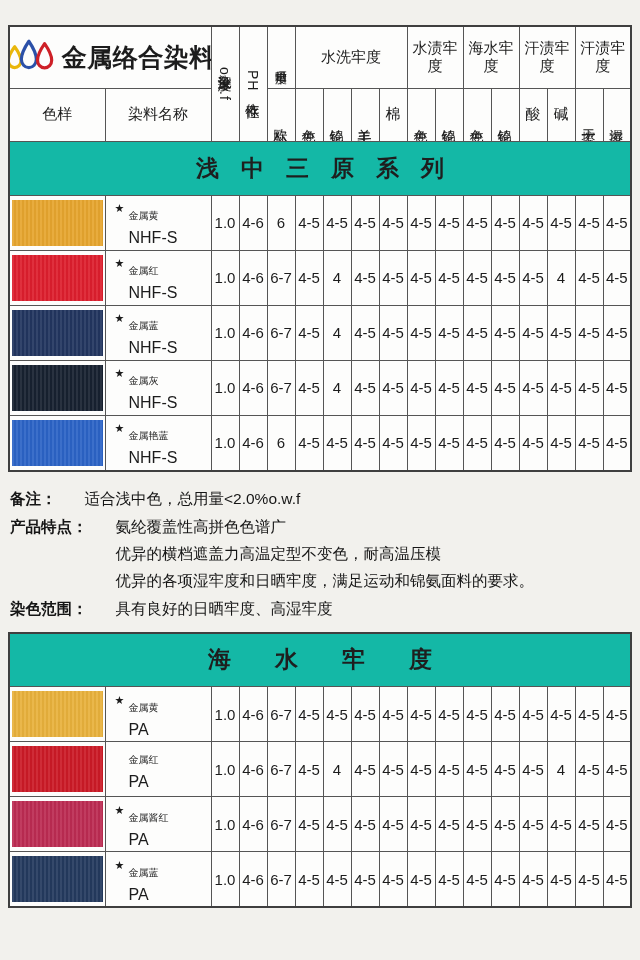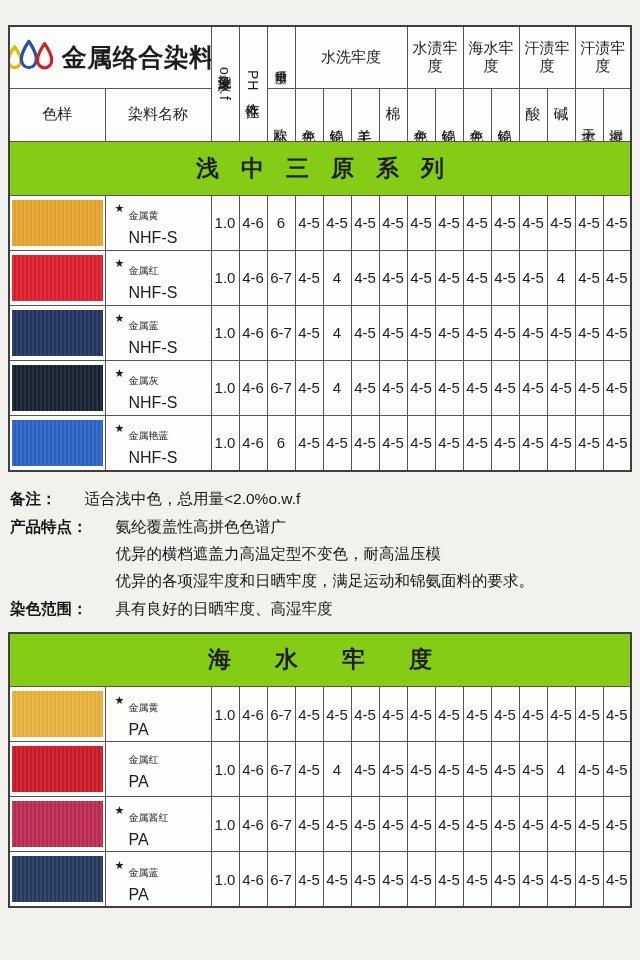--- a/index.html
+++ b/index.html
@@ -38,21 +38,21 @@
     line-height:1;
   }
   .vsmall { font-size:12px; letter-spacing:0; }
   .htext { font-size:15px; }
 
   .logo-wrap { display:flex; align-items:center; justify-content:center; gap:4px; padding:0 2px; }
   .brand-title { font-size:25px; font-weight:bold; letter-spacing:0.5px; white-space:nowrap; }
   .logo-svg { flex:0 0 auto; }
 
   
-  .banner-row td { height:54px; background:#84cc16; }
+  .banner-row td { height:54px; background:#14b8a6; }
   .banner-text { font-size:23px; font-weight:bold; color:#1e1e1e; display:inline-block; }
   .sp1 { letter-spacing:22px; margin-right:-22px; }
   .sp2 { letter-spacing:44px; margin-right:-44px; }
 
   
   .drow td { height:54px; font-size:15px; }
   .swatch-cell { padding:0; }
   .swatch {
     height:46px;
     margin:4px 2px;

